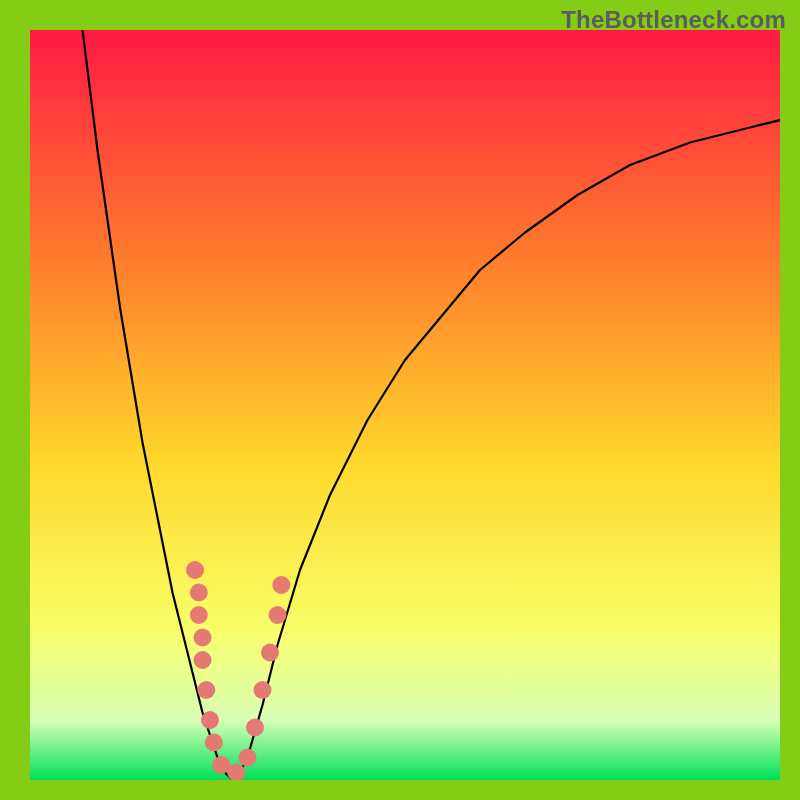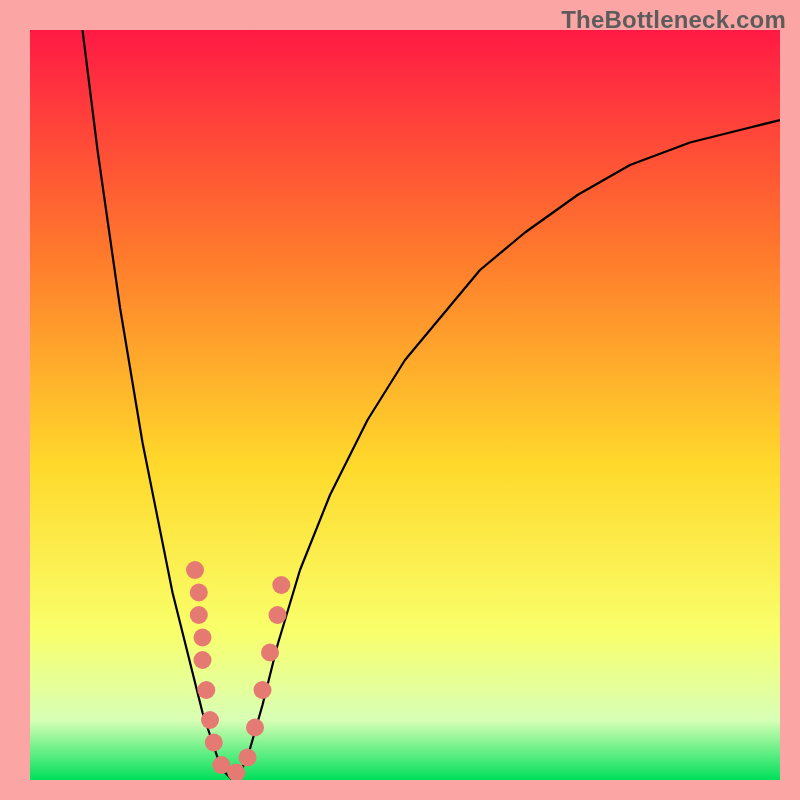--- a/index.html
+++ b/index.html
@@ -7,21 +7,21 @@
     padding: 0;
     width: 800px;
     height: 800px;
     overflow: hidden;
     background: #000;
     font-family: Arial, Helvetica, sans-serif;
   }
   .outer {
     width: 800px;
     height: 800px;
-    background: #fca5a5;
+    background: #84cc16;
     position: relative;
   }
   .watermark {
     position: absolute;
     top: 6px;
     right: 14px;
     color: #5c5c5c;
     font-size: 24px;
     font-weight: 600;
     letter-spacing: 0.2px;

